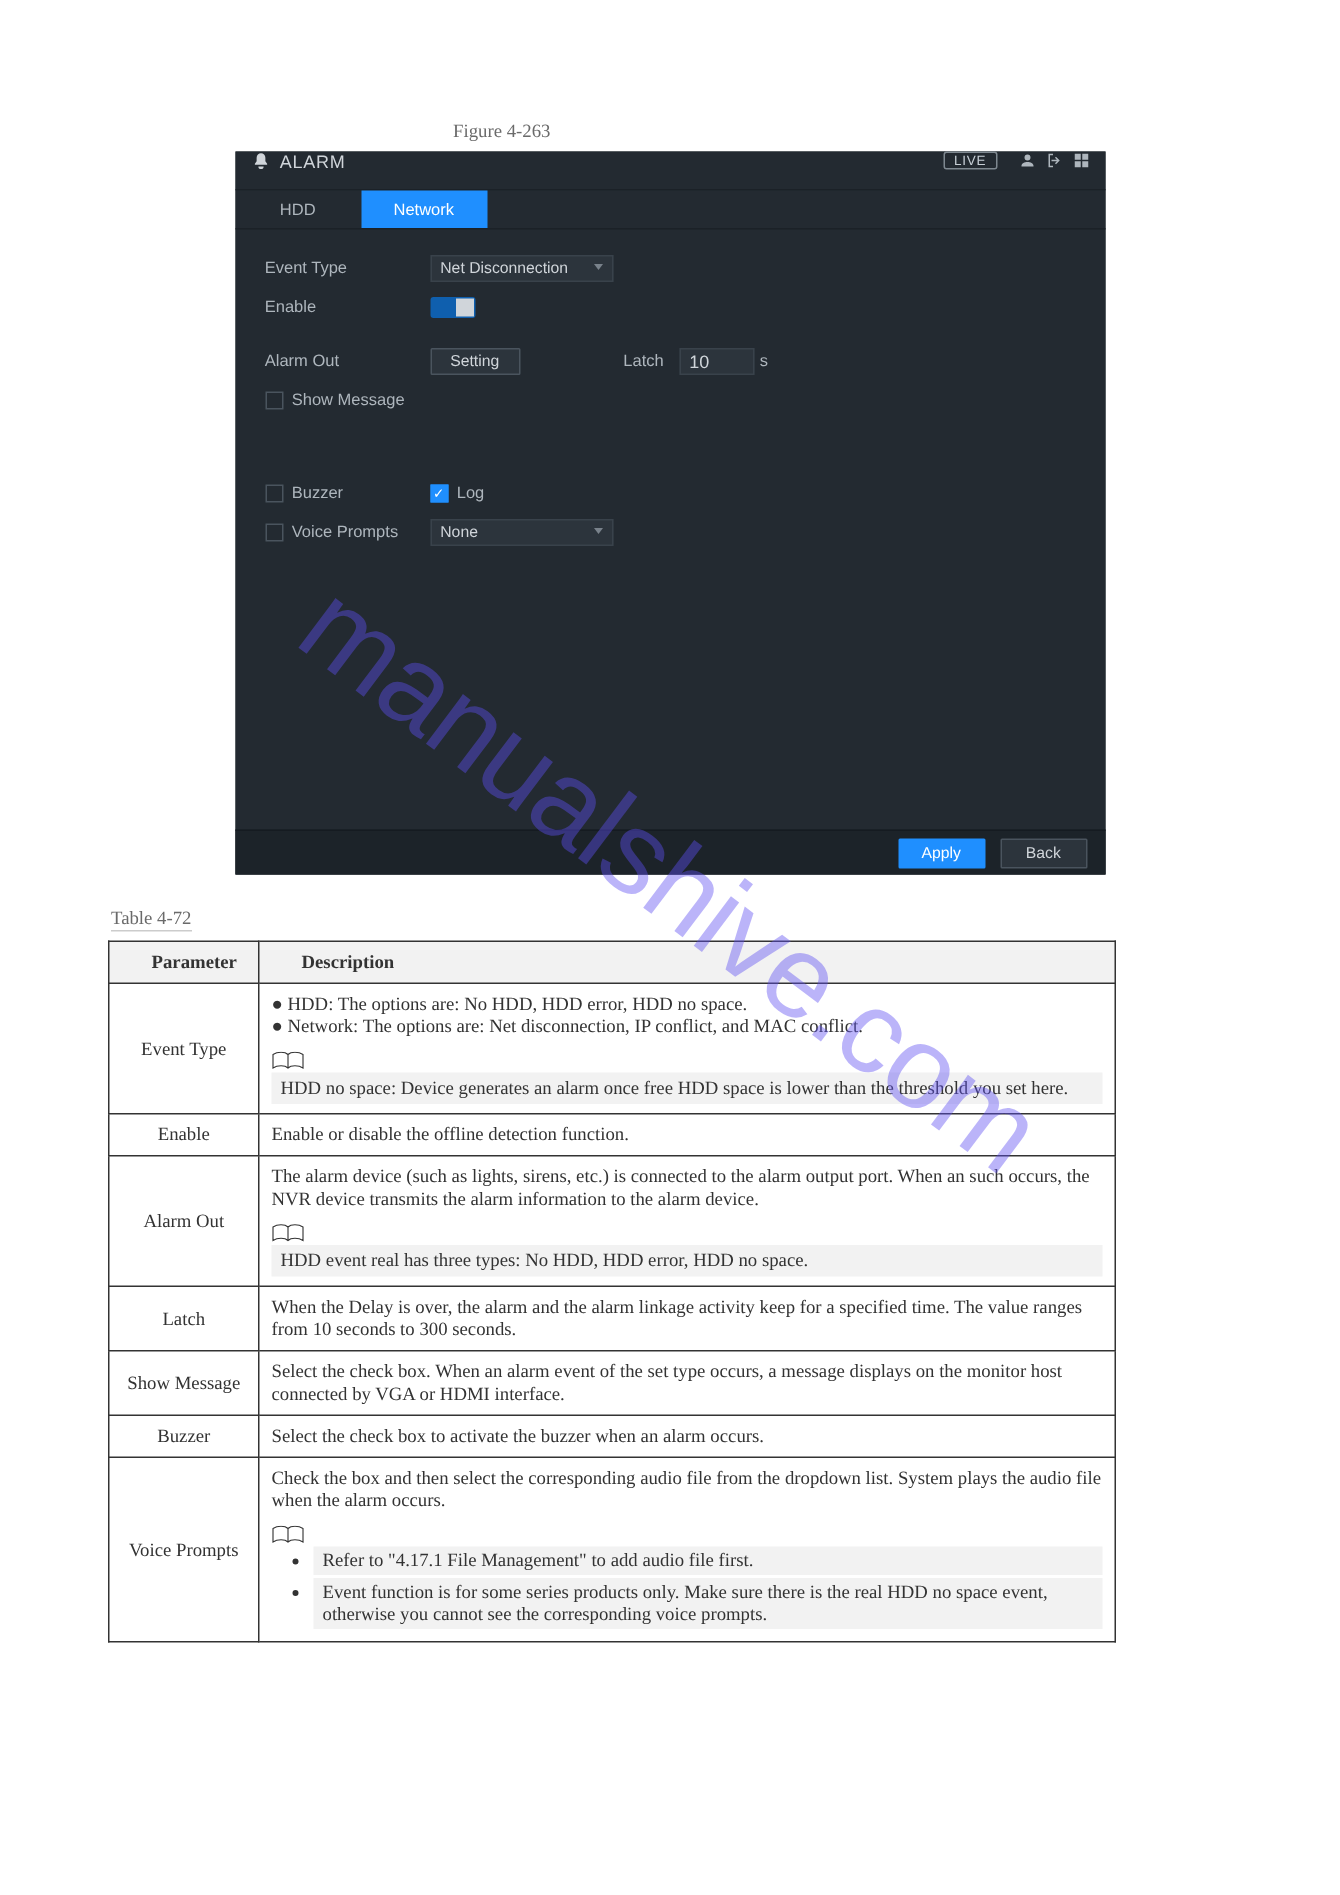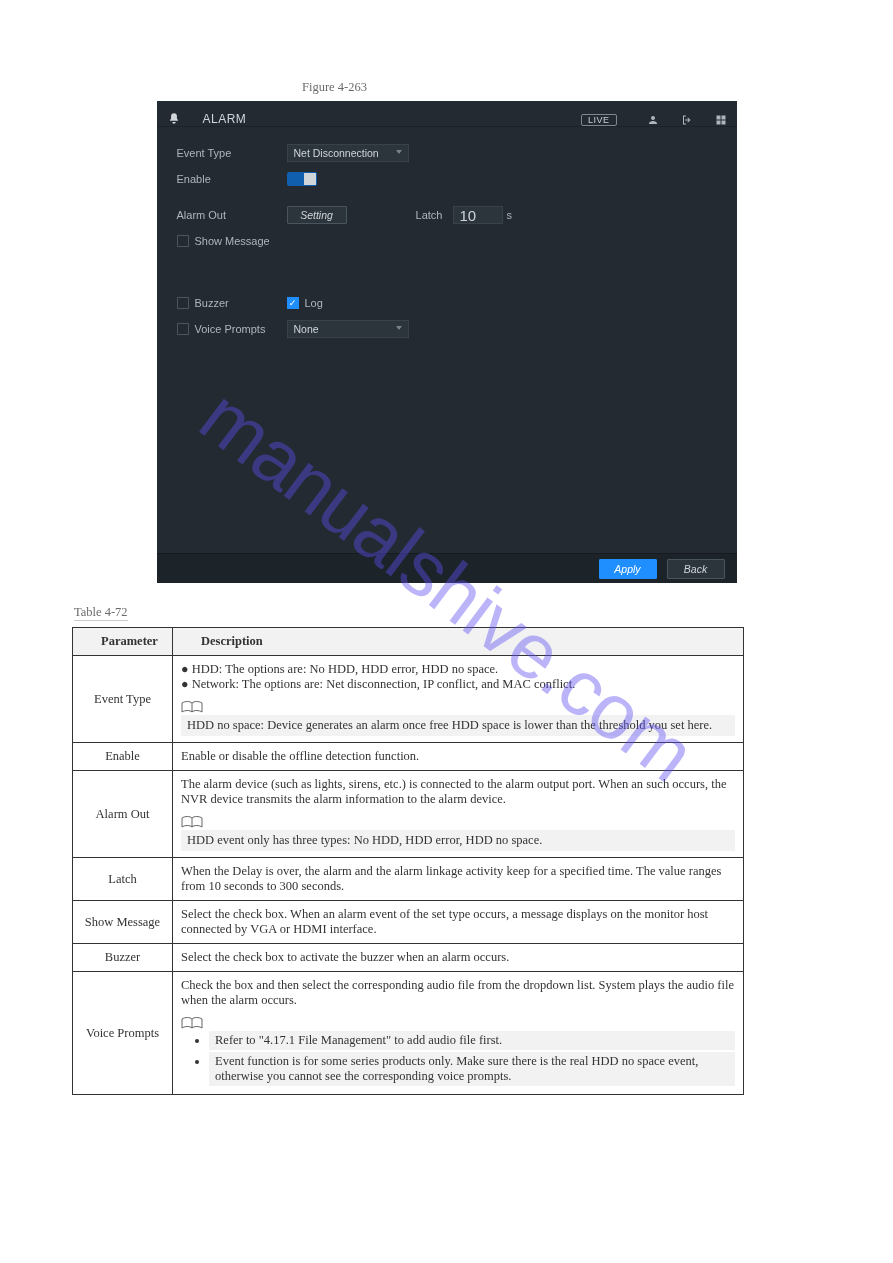--- a/index.html
+++ b/index.html
@@ -21,24 +21,23 @@
     margin: 0 auto;
     background: #1f262d;
     color: #c7cfd6;
     font-size: 11px;
     font-family: "Segoe UI", Arial, sans-serif;
     position: relative;
   }
   .app-header {
     height: 26px;
     background: #232a31;
-    display: flex; align-items: flex-end;
+    display: flex; align-items: flex-start;
     padding: 0 10px;
     border-bottom: 1px solid #1b2127;
-    gap: 16px;
   }
   .app-header .bell {
     width:14px;height:14px; fill:#d0d5da;
   }
   .app-title { font-size: 12px; margin-left: 6px; letter-spacing: .5px; color:#d0d5da;}
   .app-header .spacer { flex: 1; }
   .live {
     border: 1px solid #7e8890; color:#c7cfd6;
     padding: 0 6px; border-radius: 2px; font-size: 9px;
     letter-spacing: .5px; margin-right: 8px;
@@ -87,27 +86,27 @@
     border-radius: 2px; position:relative; cursor:pointer;
   }
   .toggle .knob {
     position:absolute; right:1px; top:1px;
     width: 12px; height: 12px; background:#d0d5da;
   }
   .btn {
     min-width: 60px; height: 18px; line-height: 16px;
     border: 1px solid #4a545e; background:#2c343c;
     color:#d0d5da; text-align:center; font-size: 10.5px;
-    cursor:pointer; border-radius:1px;font-style:italic;
+    cursor:pointer; border-radius:1px;
   }
   .btn.primary { background:#1f8fff; border-color:#1f8fff; color:#fff;}
   .input {
     width: 50px; height: 18px;
     background:#2c343c; border:1px solid #39424b;
-    color:#d0d5da; padding:0 6px; font-size: 15px;
+    color:#d0d5da; padding:0 6px; font-size: 12px;
   }
   .unit { margin-left: 4px; color:#aeb6bd; }
   .lbl2 { width: 40px; text-align: right; margin-right: 10px; margin-left: 56px; color:#aeb6bd;}
   .cb {
     width:12px; height:12px; border:1px solid #4a545e;
     display:inline-flex; align-items:center; justify-content:center;
     margin-right: 6px; font-size:9px; line-height:10px; cursor:pointer;
   }
   .cb.checked { background:#1f8fff; border-color:#1f8fff; color:#fff;}
   .cbtext { color:#aeb6bd; font-size:11px; }
@@ -185,20 +184,24 @@
         </svg>
       <svg class="head-icon" viewBox="0 0 24 24">
           <path d="M10 3H4v18h6v-2H6V5h4zM14 7l-1.4 1.4L15.2 11H8v2h7.2l-2.6 2.6L14 17l5-5z"></path>
         </svg>
       <svg class="head-icon" viewBox="0 0 24 24">
           <path d="M3 3h8v8H3zm10 0h8v8h-8zM3 13h8v8H3zm10 0h8v8h-8z"></path>
         </svg>
     </div>
     <div class="app-body">
       <div class="main">
+        <div class="tabs" id="tabs">
+            <div class="tab">HDD</div>
+            <div class="tab active">Network</div>
+          </div>
         <div class="form">
           <div class="row">
             <span class="lbl">Event Type</span>
             <div class="select">
               <span>Net Disconnection</span>
               <span class="tri"></span>
             </div>
           </div>
           <div class="row">
             <span class="lbl">Enable</span>
@@ -275,21 +278,21 @@
           <td>
             <div>Enable or disable the offline detection function.</div>
           </td>
         </tr>
         <tr>
           <td class="param">Alarm Out</td>
           <td>
             <div>The alarm device (such as lights, sirens, etc.) is connected to the alarm output port. When an such occurs, the NVR device transmits the alarm information to the alarm device.</div>
             <div class="note-box"><span class="book-icon"><svg viewBox="0 0 44 28">
                   <path fill="none" stroke="#333" stroke-width="1.5" d="M2 4 C8 0 18 0 22 4 C26 0 36 0 42 4 L42 22 C36 18 26 18 22 22 C18 18 8 18 2 22 Z M22 4 L22 22"></path>
-                </svg></span><div class="note-body">HDD event only has three types: No HDD, HDD error, HDD no space.</div></div>
+                </svg></span><div class="note-body">HDD event real has three types: No HDD, HDD error, HDD no space.</div></div>
           </td>
         </tr>
         <tr>
           <td class="param">Latch</td>
           <td>
             <div>When the Delay is over, the alarm and the alarm linkage activity keep for a specified time. The value ranges from 10 seconds to 300 seconds.</div>
           </td>
         </tr>
         <tr>
           <td class="param">Show Message</td>

